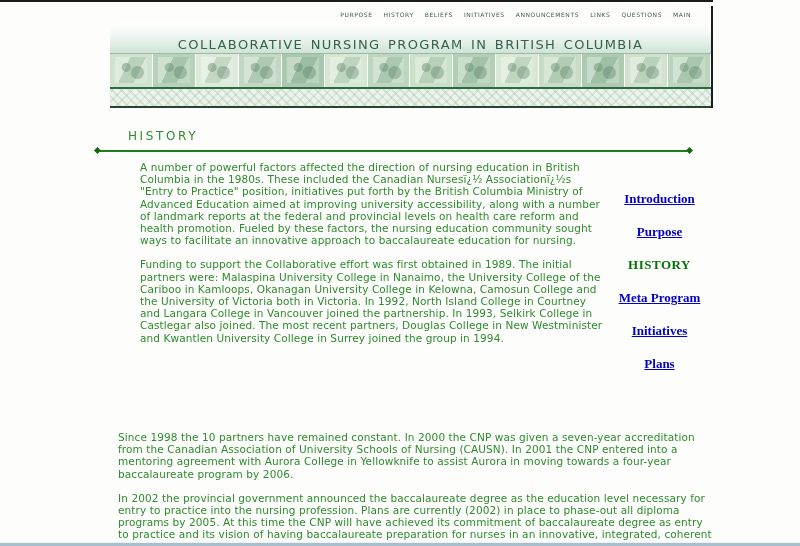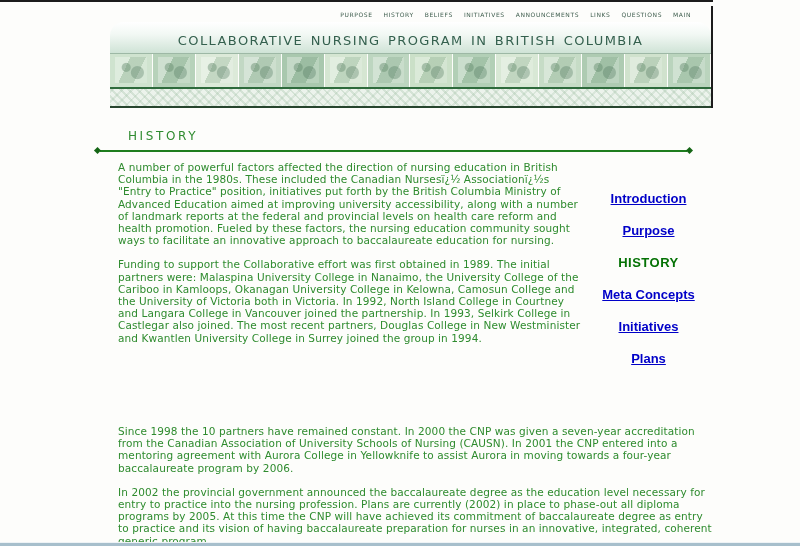--- a/index.html
+++ b/index.html
@@ -27,21 +27,21 @@
   .nav-link {
     font-variant: small-caps;
     text-transform: lowercase;
     font-size: 9px; letter-spacing: 0.6px;
     color: #3d5c4c; text-decoration: none; cursor: pointer;
   }
   .banner {
     height: 31px;
     border-radius: 14px 14px 0 0;
     background: linear-gradient(#ffffff 0%, #f2f8f4 40%, #cfe3d6 100%);
-    display: flex; align-items: center; justify-content: center;
+    display: flex; align-items: flex-end; justify-content: center;
   }
   .banner-title {
     font-variant: small-caps;
     text-transform: lowercase;
     font-size: 19px; letter-spacing: 1.4px;
     color: #34604e; white-space: nowrap;
   }
   .photo-strip {
     height: 34px; display: flex; overflow: hidden;
     border-top: 1px solid #9db8a5;
@@ -79,33 +79,33 @@
   }
   .rule {
     position: relative; left: -23px; width: 597px;
     display: flex; align-items: center; margin-bottom: 8px;
   }
   .rule .bar { flex: 1; height: 2px; background: #1e7d1e; }
   .rule .diamond {
     width: 5px; height: 5px; background: #156615;
     transform: rotate(45deg); flex: 0 0 auto;
   }
-  .two-col { display: flex; }
+  .two-col { display: flex; margin-left: 22px; }
   .paras { width: 466px; flex: 0 0 auto; }
   p.body-text {
     font-size: 10.5px; line-height: 12.2px;
     color: #2e8b2e; margin-bottom: 12px;
     letter-spacing: 0.1px;
   }
   .sidebar {
     flex: 1; text-align: center; padding-top: 30px;
   }
   .side-link {
     display: block; margin-bottom: 17px;
-    font-family: Liberation Sans, sans-serif;
+    font-family: Liberation Serif, serif;
     font-weight: bold; font-size: 13px;
     color: #0000c8; text-decoration: underline; cursor: pointer;
   }
   .side-link.current {
     color: #057205; text-decoration: none; letter-spacing: 0.5px;
     cursor: default;
   }
   p.full { width: 595px; }
   p.p3 { margin-top: 42px; }
   p.p4 { }
@@ -169,21 +169,21 @@
     <div class="two-col">
       <div class="paras">
         <p class="body-text">A number of powerful factors affected the direction of nursing education in British Columbia in the 1980s. These included the Canadian Nursesï¿½ Associationï¿½s "Entry to Practice" position, initiatives put forth by the British Columbia Ministry of Advanced Education aimed at improving university accessibility, along with a number of landmark reports at the federal and provincial levels on health care reform and health promotion. Fueled by these factors, the nursing education community sought ways to facilitate an innovative approach to baccalaureate education for nursing.</p>
         <p class="body-text">Funding to support the Collaborative effort was first obtained in 1989. The initial partners were: Malaspina University College in Nanaimo, the University College of the Cariboo in Kamloops, Okanagan University College in Kelowna, Camosun College and the University of Victoria both in Victoria. In 1992, North Island College in Courtney and Langara College in Vancouver joined the partnership. In 1993, Selkirk College in Castlegar also joined. The most recent partners, Douglas College in New Westminister and Kwantlen University College in Surrey joined the group in 1994.</p>
       </div>
 
       <div class="sidebar">
         <a class="side-link">Introduction</a>
         <a class="side-link">Purpose</a>
         <a class="side-link current">HISTORY</a>
-        <a class="side-link">Meta Concepts</a>
+        <a class="side-link">Meta Program</a>
         <a class="side-link">Initiatives</a>
         <a class="side-link">Plans</a>
       </div>
     </div>
 
     <p class="body-text full p3">Since 1998 the 10 partners have remained constant. In 2000 the CNP was given a seven-year accreditation from the Canadian Association of University Schools of Nursing (CAUSN). In 2001 the CNP entered into a mentoring agreement with Aurora College in Yellowknife to assist Aurora in moving towards a four-year baccalaureate program by 2006.</p>
     <p class="body-text full p4">In 2002 the provincial government announced the baccalaureate degree as the education level necessary for entry to practice into the nursing profession. Plans are currently (2002) in place to phase-out all diploma programs by 2005. At this time the CNP will have achieved its commitment of baccalaureate degree as entry to practice and its vision of having baccalaureate preparation for nurses in an innovative, integrated, coherent generic program.</p>
   </div>
 
 </div>

